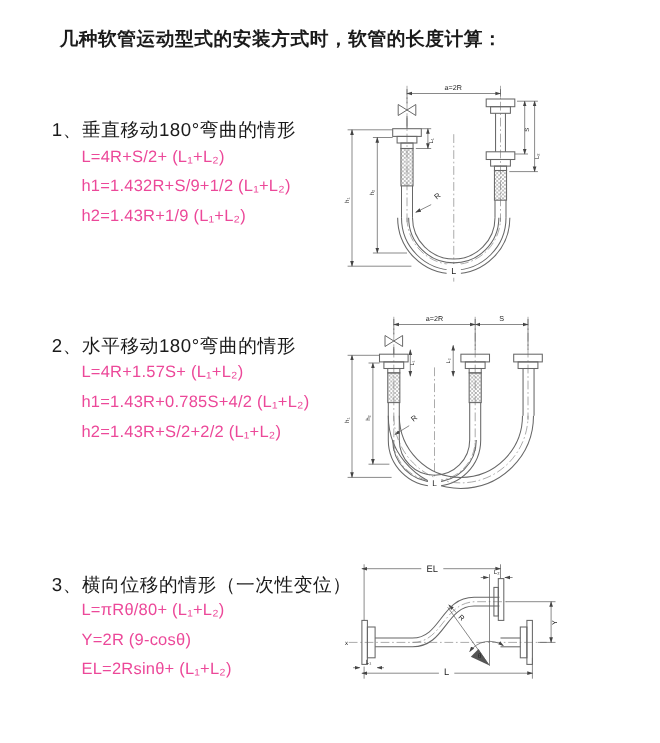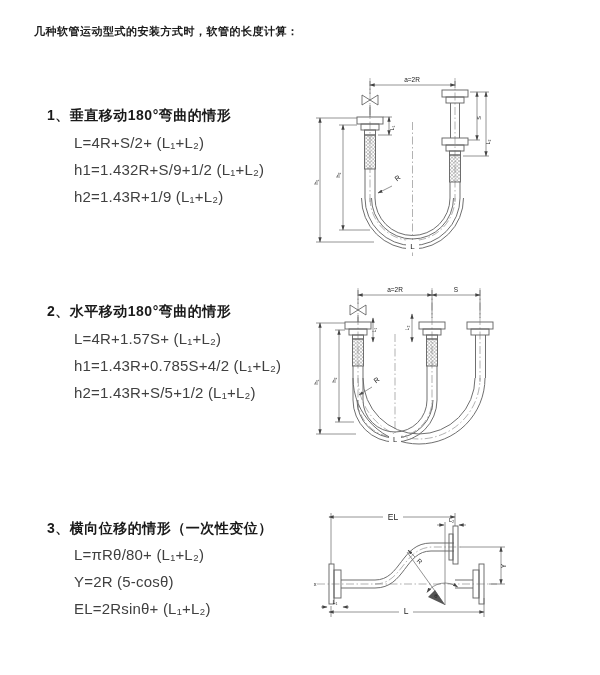--- a/index.html
+++ b/index.html
@@ -2,23 +2,23 @@
 <html><head>
 <meta charset="utf-8">
 <style>
   html,body{margin:0;padding:0;}
   body{
     width:600px;height:675px;background:#ffffff;position:relative;
     font-family:"Liberation Sans","DejaVu Sans",sans-serif;color:#1a1a1a;
     overflow:hidden;
   }
   .abs{position:absolute;white-space:nowrap;}
-  .doc-title{font-size:11px;font-weight:bold;letter-spacing:0.5px;}
-  .sec-head{font-size:14px;font-weight:bold;letter-spacing:0.5px;}
-  .formula{font-size:15px;letter-spacing:0.2px;color:#404040;}
+  .doc-title{font-size:17px;font-weight:bold;letter-spacing:0.5px;margin-left:20px;}
+  .sec-head{font-size:17px;font-weight:normal;letter-spacing:0.5px;}
+  .formula{font-size:15px;letter-spacing:0.2px;color:#ec4899;}
   svg{position:absolute;overflow:visible;}
   .cl{stroke:#7e7e7e;stroke-width:0.6;fill:none;stroke-dasharray:8 2.5 1.5 2.5;}
   .dim{stroke:#5a5a5a;stroke-width:0.65;fill:none;}
   .pipe{stroke:#676767;stroke-width:0.95;fill:none;}
   .lbl{fill:#222;font-family:"Liberation Sans","DejaVu Sans",sans-serif;}
 </style>
 </head>
 <body>
 
 <div class="abs doc-title" style="left:34px;top:24px">几种软管运动型式的安装方式时，软管的长度计算：</div>
@@ -27,27 +27,27 @@
   <div class="abs sec-head" style="left:47px;top:107px">1、垂直移动180°弯曲的情形</div>
   <div class="abs formula" style="left:74px;top:134px">L=4R+S/2+ (L₁+L₂)</div>
   <div class="abs formula" style="left:74px;top:161px">h1=1.432R+S/9+1/2 (L₁+L₂)</div>
   <div class="abs formula" style="left:74px;top:188px">h2=1.43R+1/9 (L₁+L₂)</div>
 </div>
 
 <div>
   <div class="abs sec-head" style="left:47px;top:303px">2、水平移动180°弯曲的情形</div>
   <div class="abs formula" style="left:74px;top:330px">L=4R+1.57S+ (L₁+L₂)</div>
   <div class="abs formula" style="left:74px;top:357px">h1=1.43R+0.785S+4/2 (L₁+L₂)</div>
-  <div class="abs formula" style="left:74px;top:384px">h2=1.43R+S/5+1/2 (L₁+L₂)</div>
+  <div class="abs formula" style="left:74px;top:384px">h2=1.43R+S/2+2/2 (L₁+L₂)</div>
 </div>
 
 <div>
   <div class="abs sec-head" style="left:47px;top:520px">3、横向位移的情形（一次性变位）</div>
   <div class="abs formula" style="left:74px;top:546px">L=πRθ/80+ (L₁+L₂)</div>
-  <div class="abs formula" style="left:74px;top:573px">Y=2R (5-cosθ)</div>
+  <div class="abs formula" style="left:74px;top:573px">Y=2R (9-cosθ)</div>
   <div class="abs formula" style="left:74px;top:600px">EL=2Rsinθ+ (L₁+L₂)</div>
 </div>
 
 <svg width="230" height="190" viewBox="0 0 230 190" style="left:312px;top:70px">
   <defs>
     <pattern id="hb1" width="3.5" height="3.5" patternUnits="userSpaceOnUse">
       <path d="M0,3.5 L3.5,0 M0,0 L3.5,3.5" stroke="#8d8d8d" stroke-width="0.5"></path>
     </pattern>
     <marker id="ar1" viewBox="0 0 10 10" refX="9" refY="5" markerWidth="8" markerHeight="8" orient="auto-start-reverse">
       <path d="M0,1.8 L10,5 L0,8.2 Z" fill="#444"></path>

